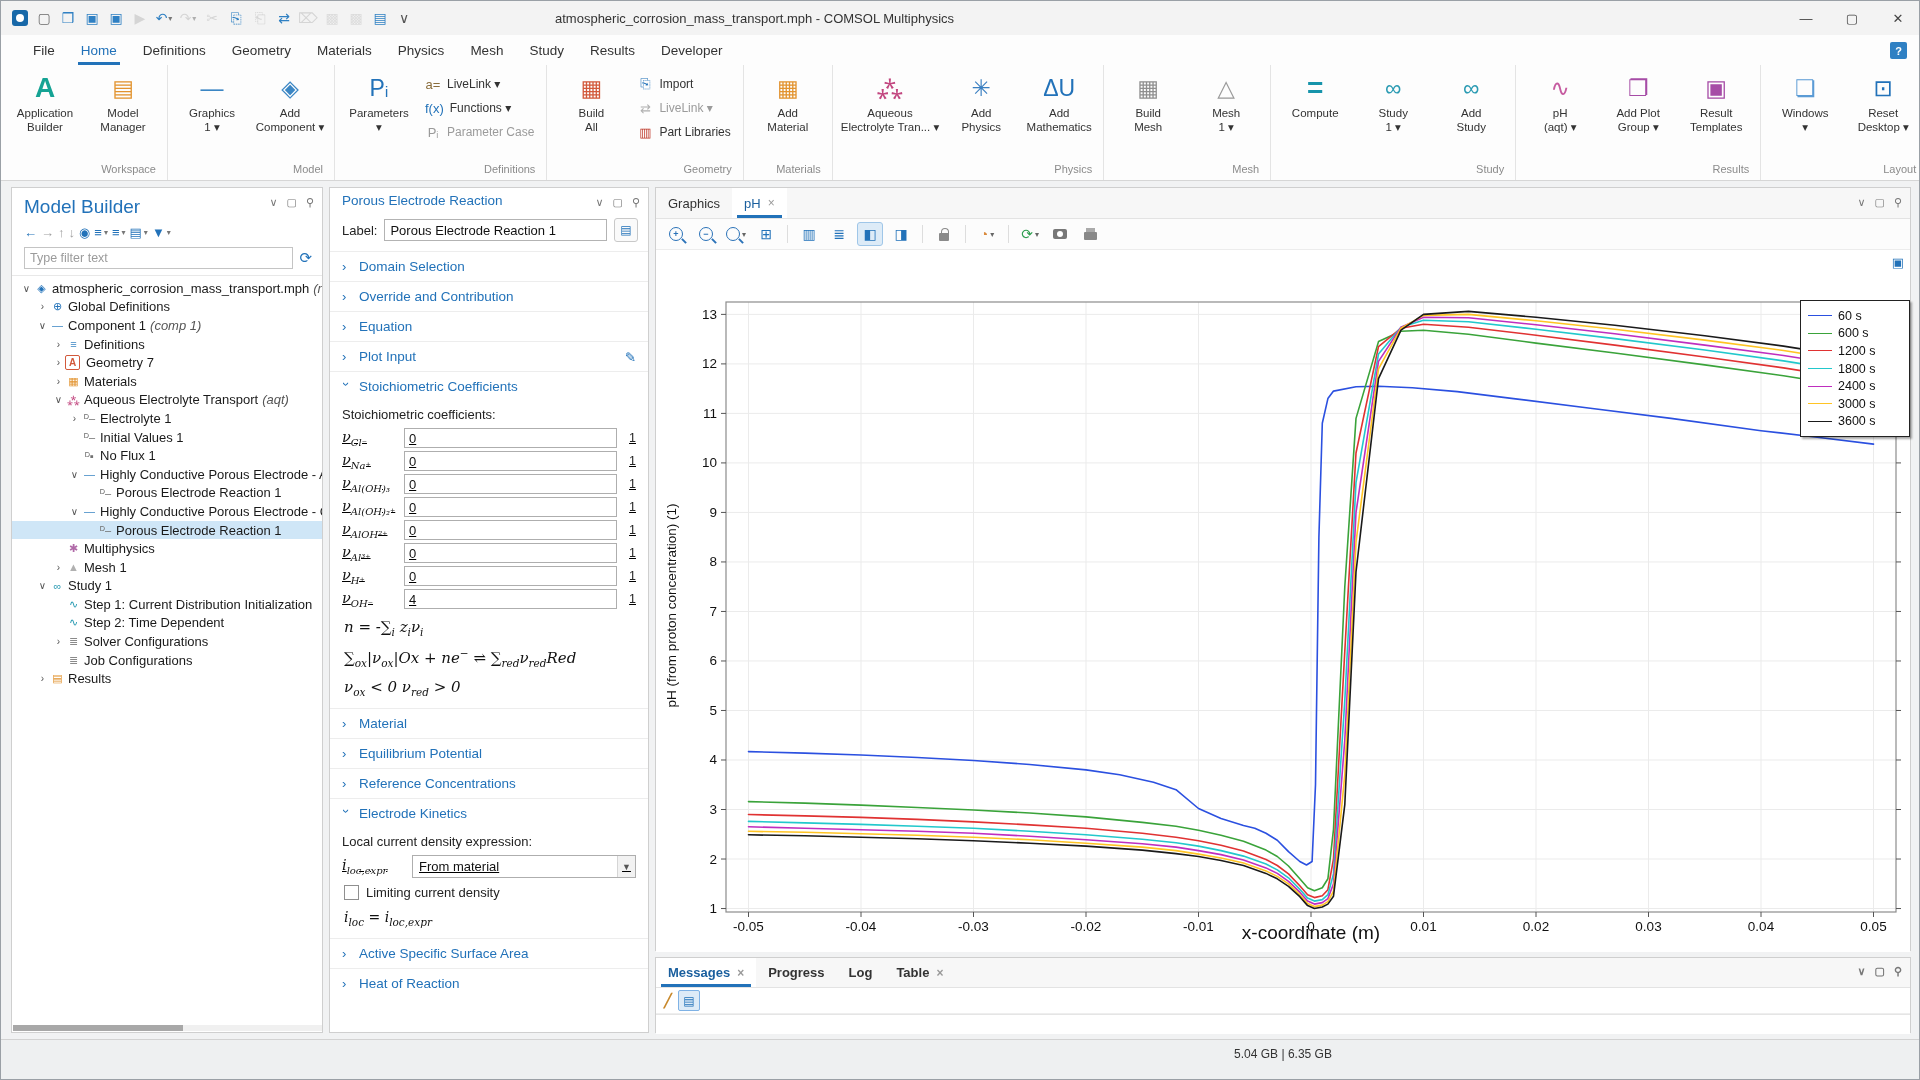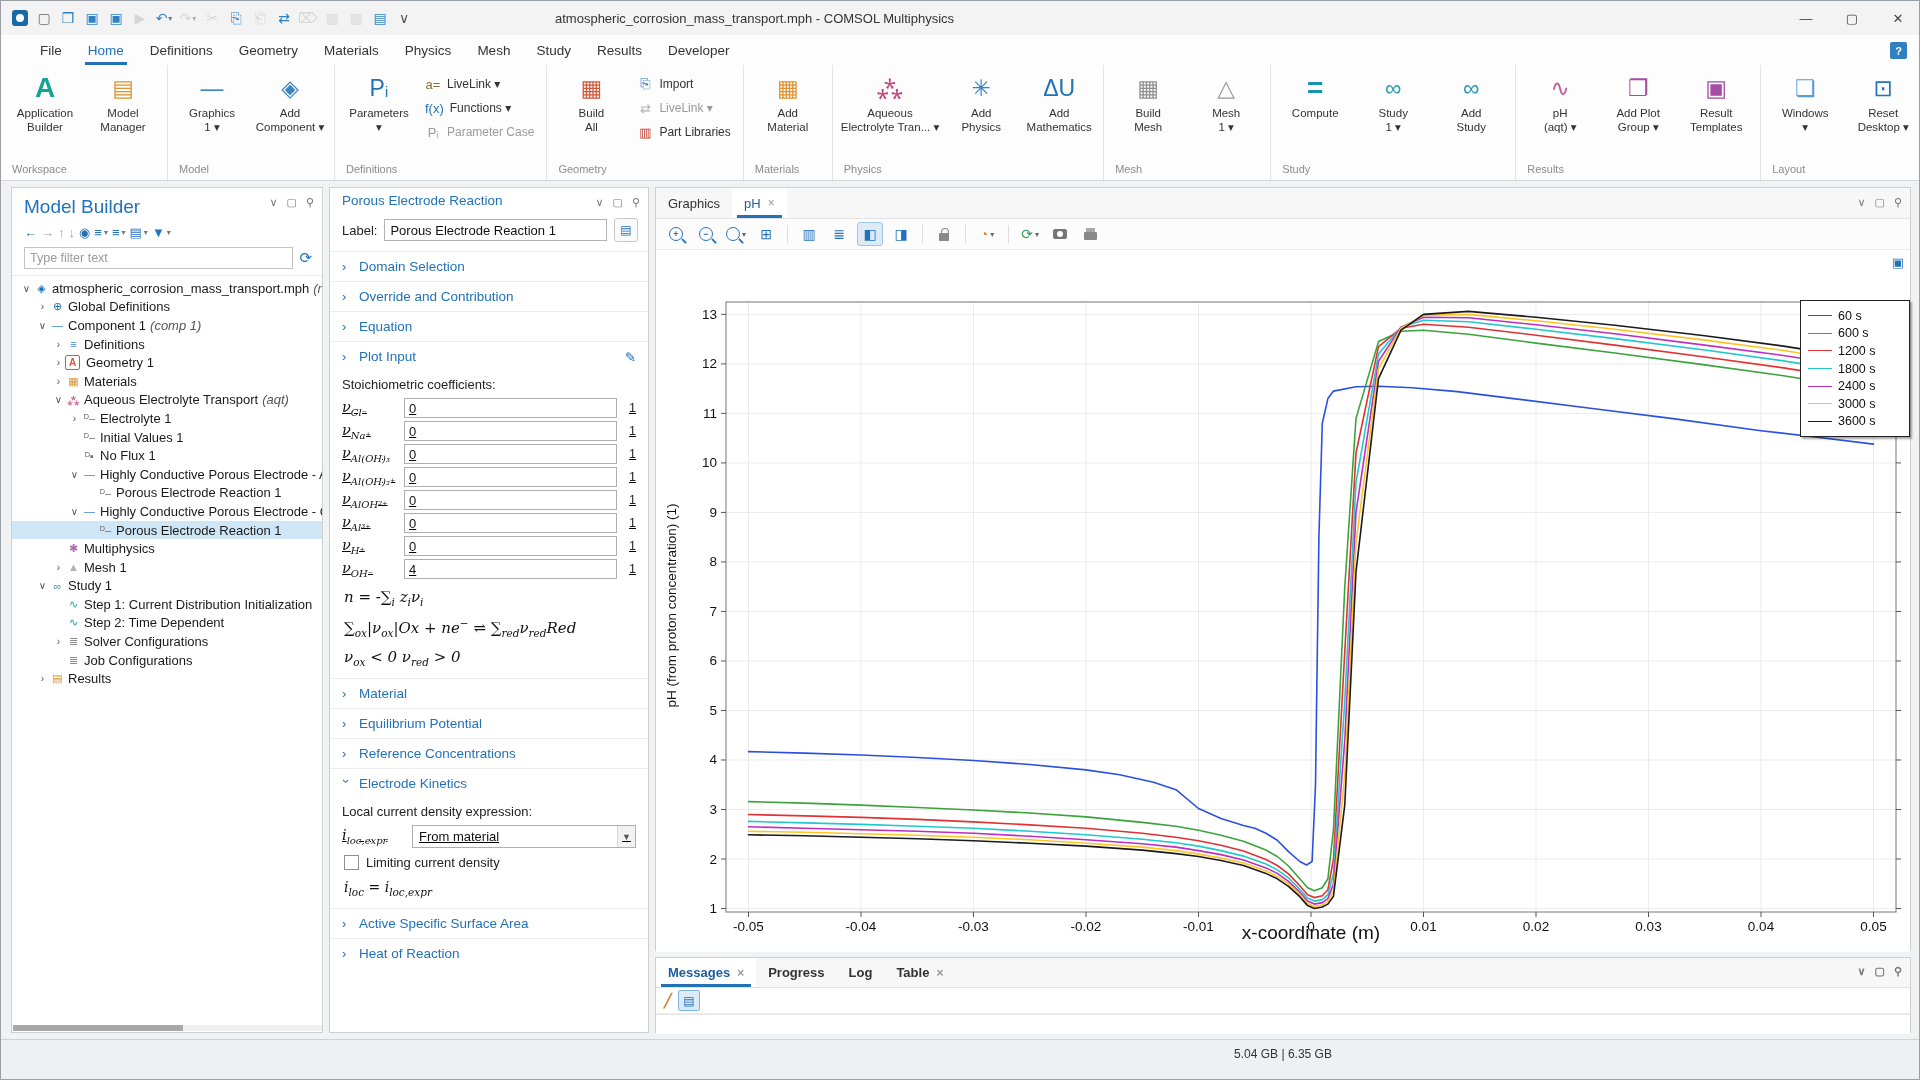--- a/index.html
+++ b/index.html
@@ -10,38 +10,38 @@
   #tb-icons{display:flex;align-items:center;gap:2px;padding-left:8px;}
   .tbi{min-width:22px;height:22px;display:inline-flex;align-items:center;justify-content:center;font-size:14px;border-radius:3px;}
   .tbi.dis{opacity:.55;}
   .tbi .dd{font-size:8px;color:#777;margin-left:1px;}
   .logo{width:16px;height:16px;background:#1768a8;border-radius:3px;position:relative;}
   .logo::after{content:"";position:absolute;left:4px;top:4px;width:8px;height:8px;border-radius:50%;background:#fff;}
   #tb-title{font-size:13px;color:#333;margin-left:140px;white-space:nowrap;}
   #win-controls{position:absolute;right:0;top:0;height:34px;display:flex;}
   .winbtn{width:46px;height:34px;display:flex;align-items:center;justify-content:center;font-size:13px;color:#444;}
   
-  #menubar{position:absolute;left:0;top:34px;width:1920px;height:30px;background:#fdfdfd;display:flex;align-items:center;padding-left:26px;box-sizing:border-box;}
+  #menubar{position:absolute;left:0;top:34px;width:1920px;height:30px;background:#fdfdfd;display:flex;align-items:center;padding-left:19px;box-sizing:border-box;}
   .menu-item{padding:0 13px;height:30px;display:flex;align-items:center;font-size:13.5px;color:#333;position:relative;}
   .menu-item.active{color:#2272b9;}
   .menu-item.active::after{content:"";position:absolute;left:10px;right:10px;bottom:0;height:3px;background:#2272b9;}
   #help-badge{position:absolute;right:14px;top:7px;width:17px;height:17px;background:#2f80c3;color:#fff;font-size:11px;font-weight:bold;border-radius:2px;display:flex;align-items:center;justify-content:center;}
   
   #ribbon{position:absolute;left:0;top:64px;width:1920px;height:116px;background:#fdfdfd;border-bottom:1px solid #d6d6d6;display:flex;box-sizing:border-box;}
   .rgroup{display:flex;flex-direction:column;border-right:1px solid #e4e4e4;padding:2px 5px 0 5px;}
   .rrow{display:flex;flex:1;align-items:stretch;}
   .ritem{min-width:72px;max-width:108px;text-align:center;padding:3px 3px 0 3px;border-radius:3px;}
   .ricon{height:36px;line-height:36px;font-size:23px;}
   .ricon.big{font-size:28px;font-weight:bold;}
   .rlab{font-size:11.5px;color:#333;line-height:14px;white-space:nowrap;}
   .rstack{display:flex;flex-direction:column;justify-content:flex-start;padding-top:5px;}
   .rsmall{display:flex;align-items:center;gap:6px;font-size:12px;color:#333;height:24px;padding:0 7px;white-space:nowrap;}
   .rsmall.dis{color:#9b9b9b;}
   .rsicon{font-size:13px;min-width:16px;text-align:center;}
-  .rgroup-label{text-align:left;font-size:11px;color:#8b8b8b;padding:4px 6px 5px 6px;white-space:nowrap;}
+  .rgroup-label{text-align:right;font-size:11px;color:#8b8b8b;padding:4px 6px 5px 6px;white-space:nowrap;}
   
   .panel{position:absolute;background:#fff;border:1px solid #cfcfcf;box-sizing:border-box;}
   .chrome{position:absolute;right:8px;top:8px;display:flex;gap:9px;color:#777;font-size:11px;}
   .chrome span{cursor:default;}
   #mb-panel{left:10px;top:186px;width:312px;height:846px;overflow:hidden;}
   .panel-title{color:#2272b9;font-size:19px;padding:8px 0 0 12px;}
   #mb-toolbar{display:flex;align-items:center;gap:4px;padding:7px 10px 5px 12px;}
   .mbt{display:inline-flex;align-items:center;font-size:13px;}
   .mbt .dd{font-size:8px;color:#777;margin-left:2px;}
   #mb-filter-row{display:flex;align-items:center;gap:6px;padding:2px 10px 6px 12px;}
@@ -450,21 +450,21 @@
           <span class="tsuffix">(comp 1)</span>
         </div>
         <div class="trow" style="padding-left: 40px;">
           <span class="texp">›</span>
           <span class="ticon" style="color: rgb(59, 134, 196);">≡</span>
           <span class="tlabel">Definitions</span>
         </div>
         <div class="trow" style="padding-left: 40px;">
           <span class="texp">›</span>
           <span class="ticon box" style="color: rgb(210, 89, 59);">A</span>
-          <span class="tlabel">Geometry 1</span>
+          <span class="tlabel">Geometry 7</span>
         </div>
         <div class="trow" style="padding-left: 40px;">
           <span class="texp">›</span>
           <span class="ticon" style="color: rgb(226, 147, 47);">▦</span>
           <span class="tlabel">Materials</span>
         </div>
         <div class="trow" style="padding-left: 40px;">
           <span class="texp">∨</span>
           <span class="ticon" style="color: rgb(194, 70, 127);">⁂</span>
           <span class="tlabel">Aqueous Electrolyte Transport</span>
@@ -576,20 +576,24 @@
           <span class="chev">›</span>
           <span class="sec-label">Equation</span>
         </div>
         <div class="sec">
           <span class="chev">›</span>
           <span class="sec-label">Plot Input</span>
           <span style="color: rgb(34, 114, 185);">✎</span>
         </div>
       </div>
 
+    <div class="sec">
+      <span class="chev open">›</span>
+      <span class="sec-label">Stoichiometric Coefficients</span>
+    </div>
     <div class="sec-content">
       <div class="sec-cap">Stoichiometric coefficients:</div>
       <div id="stoich-rows">
           <div class="srow">
             <span class="sym">ν<sub>Cl⁻</sub></span>
             <input value="0" style="">
             <span class="unit">1</span>
           </div>
           <div class="srow">
             <span class="sym">ν<sub>Na⁺</sub></span>

